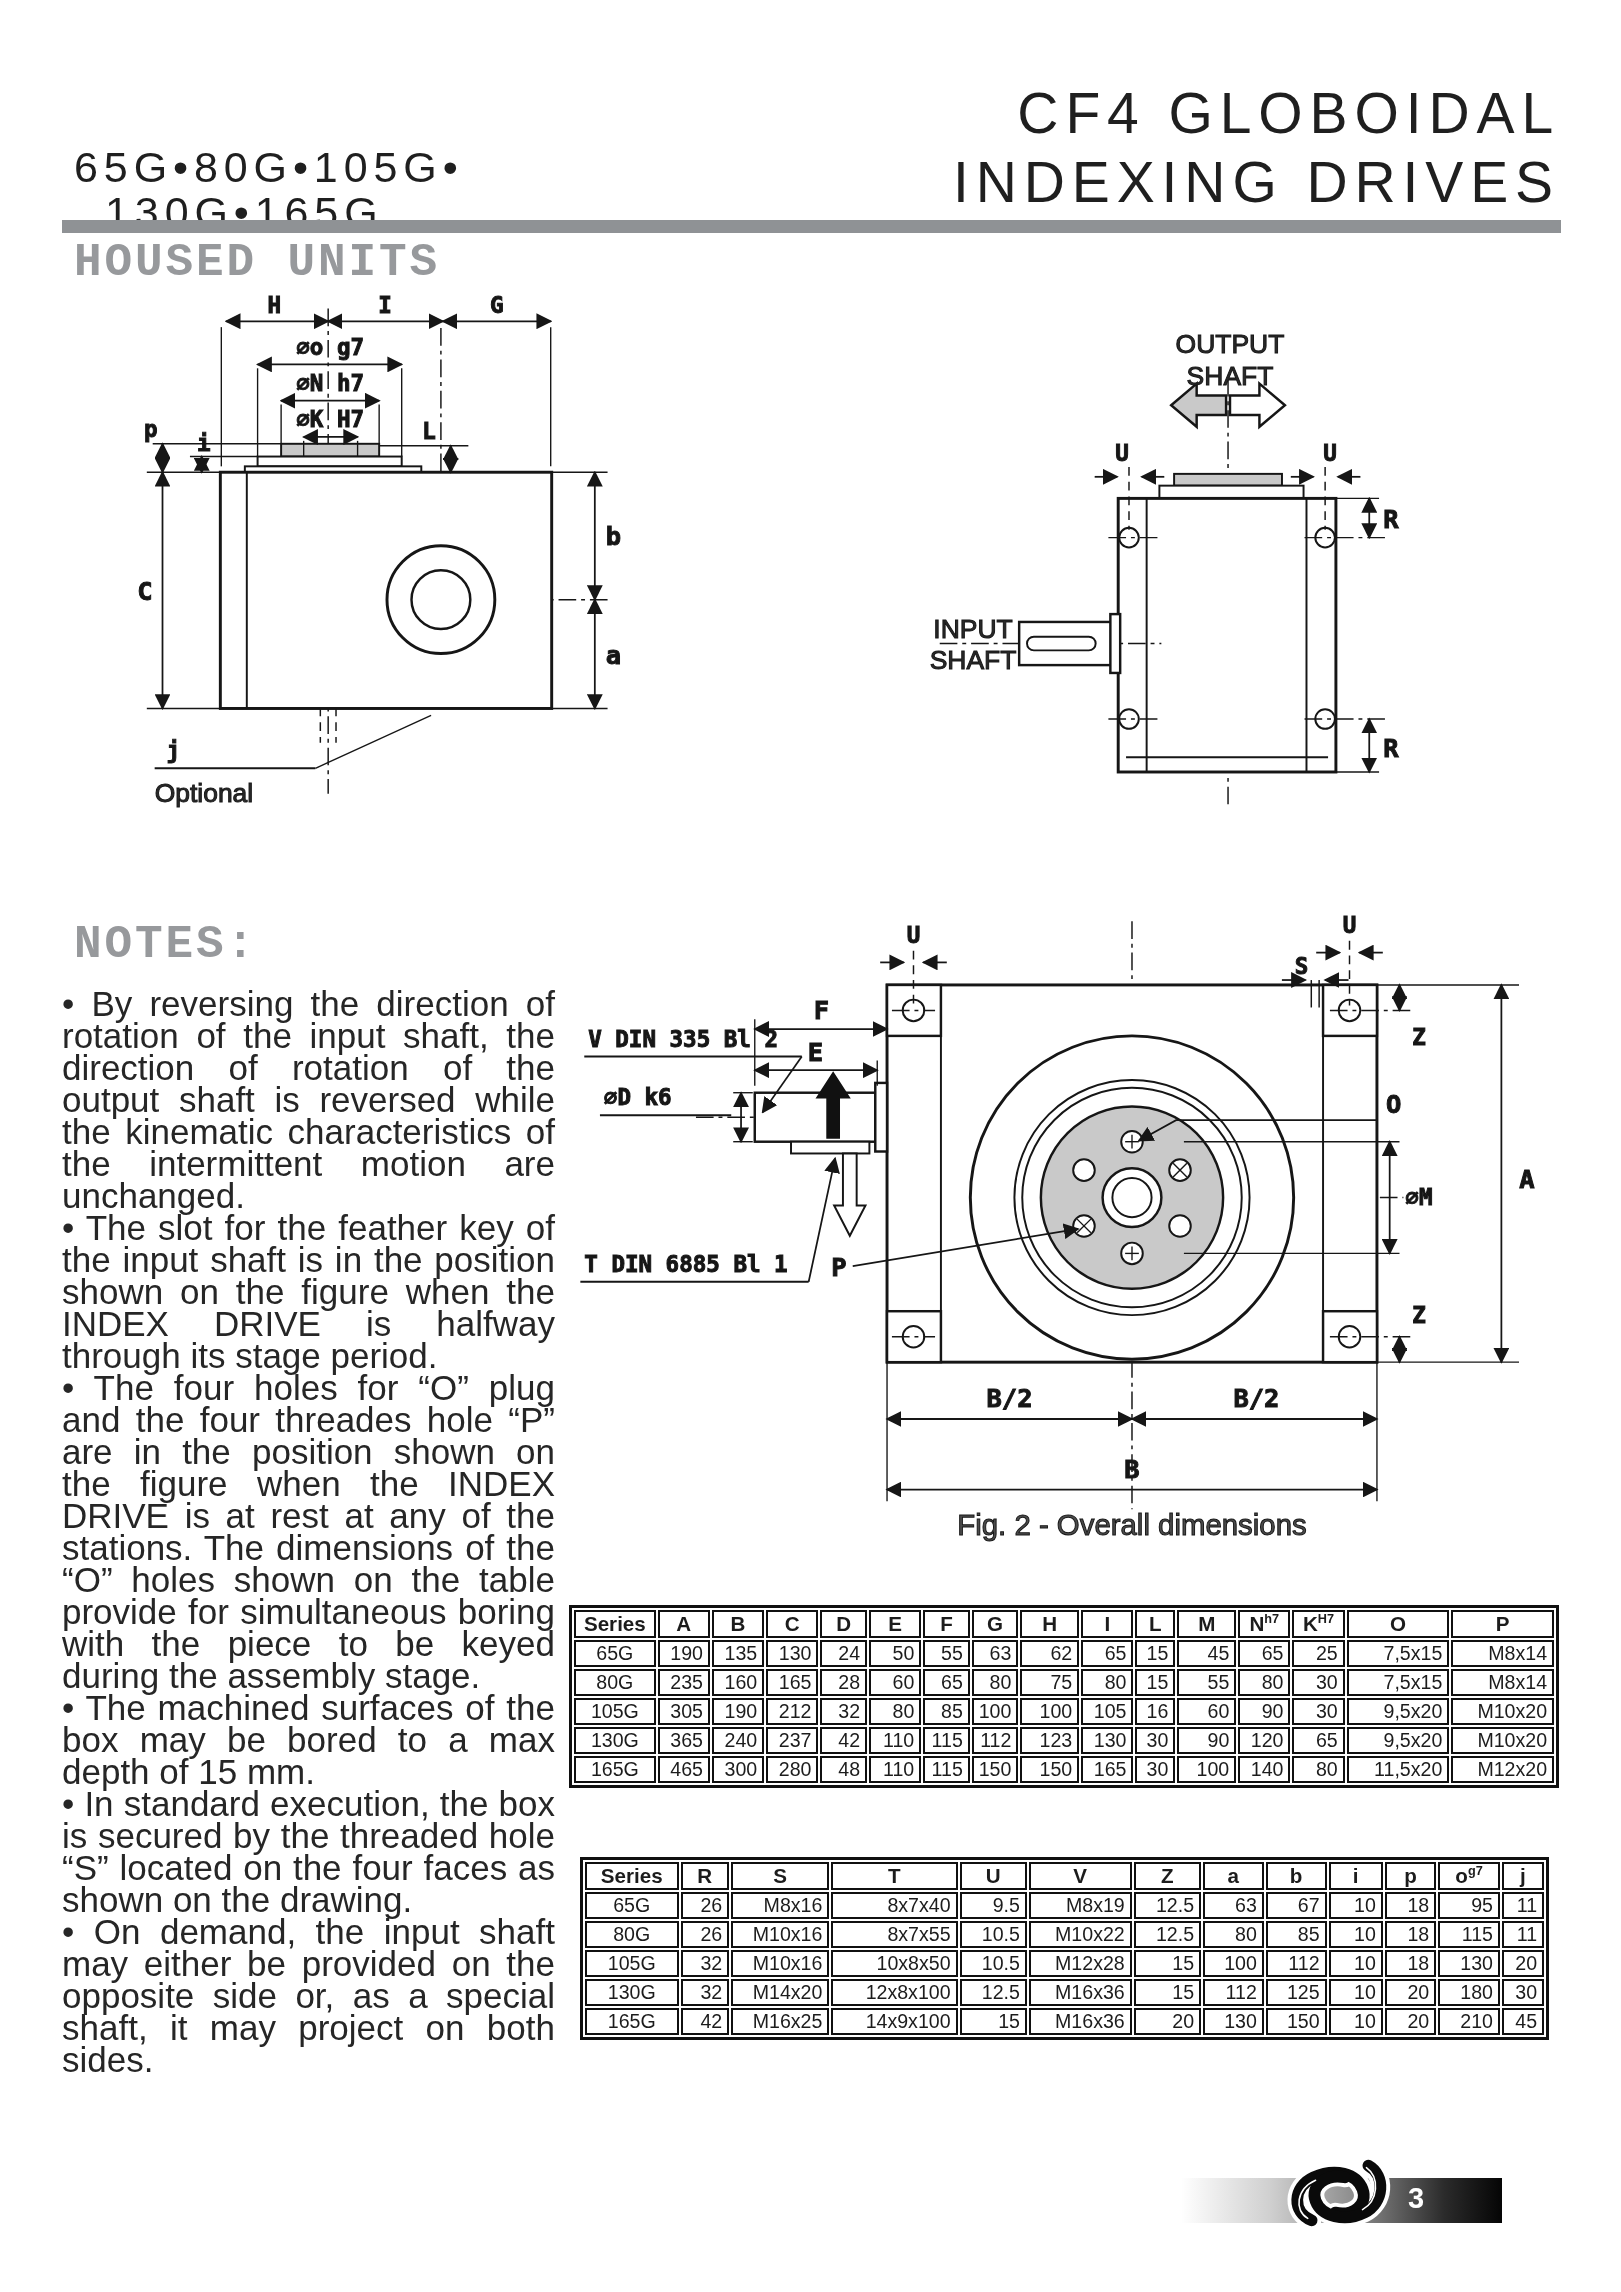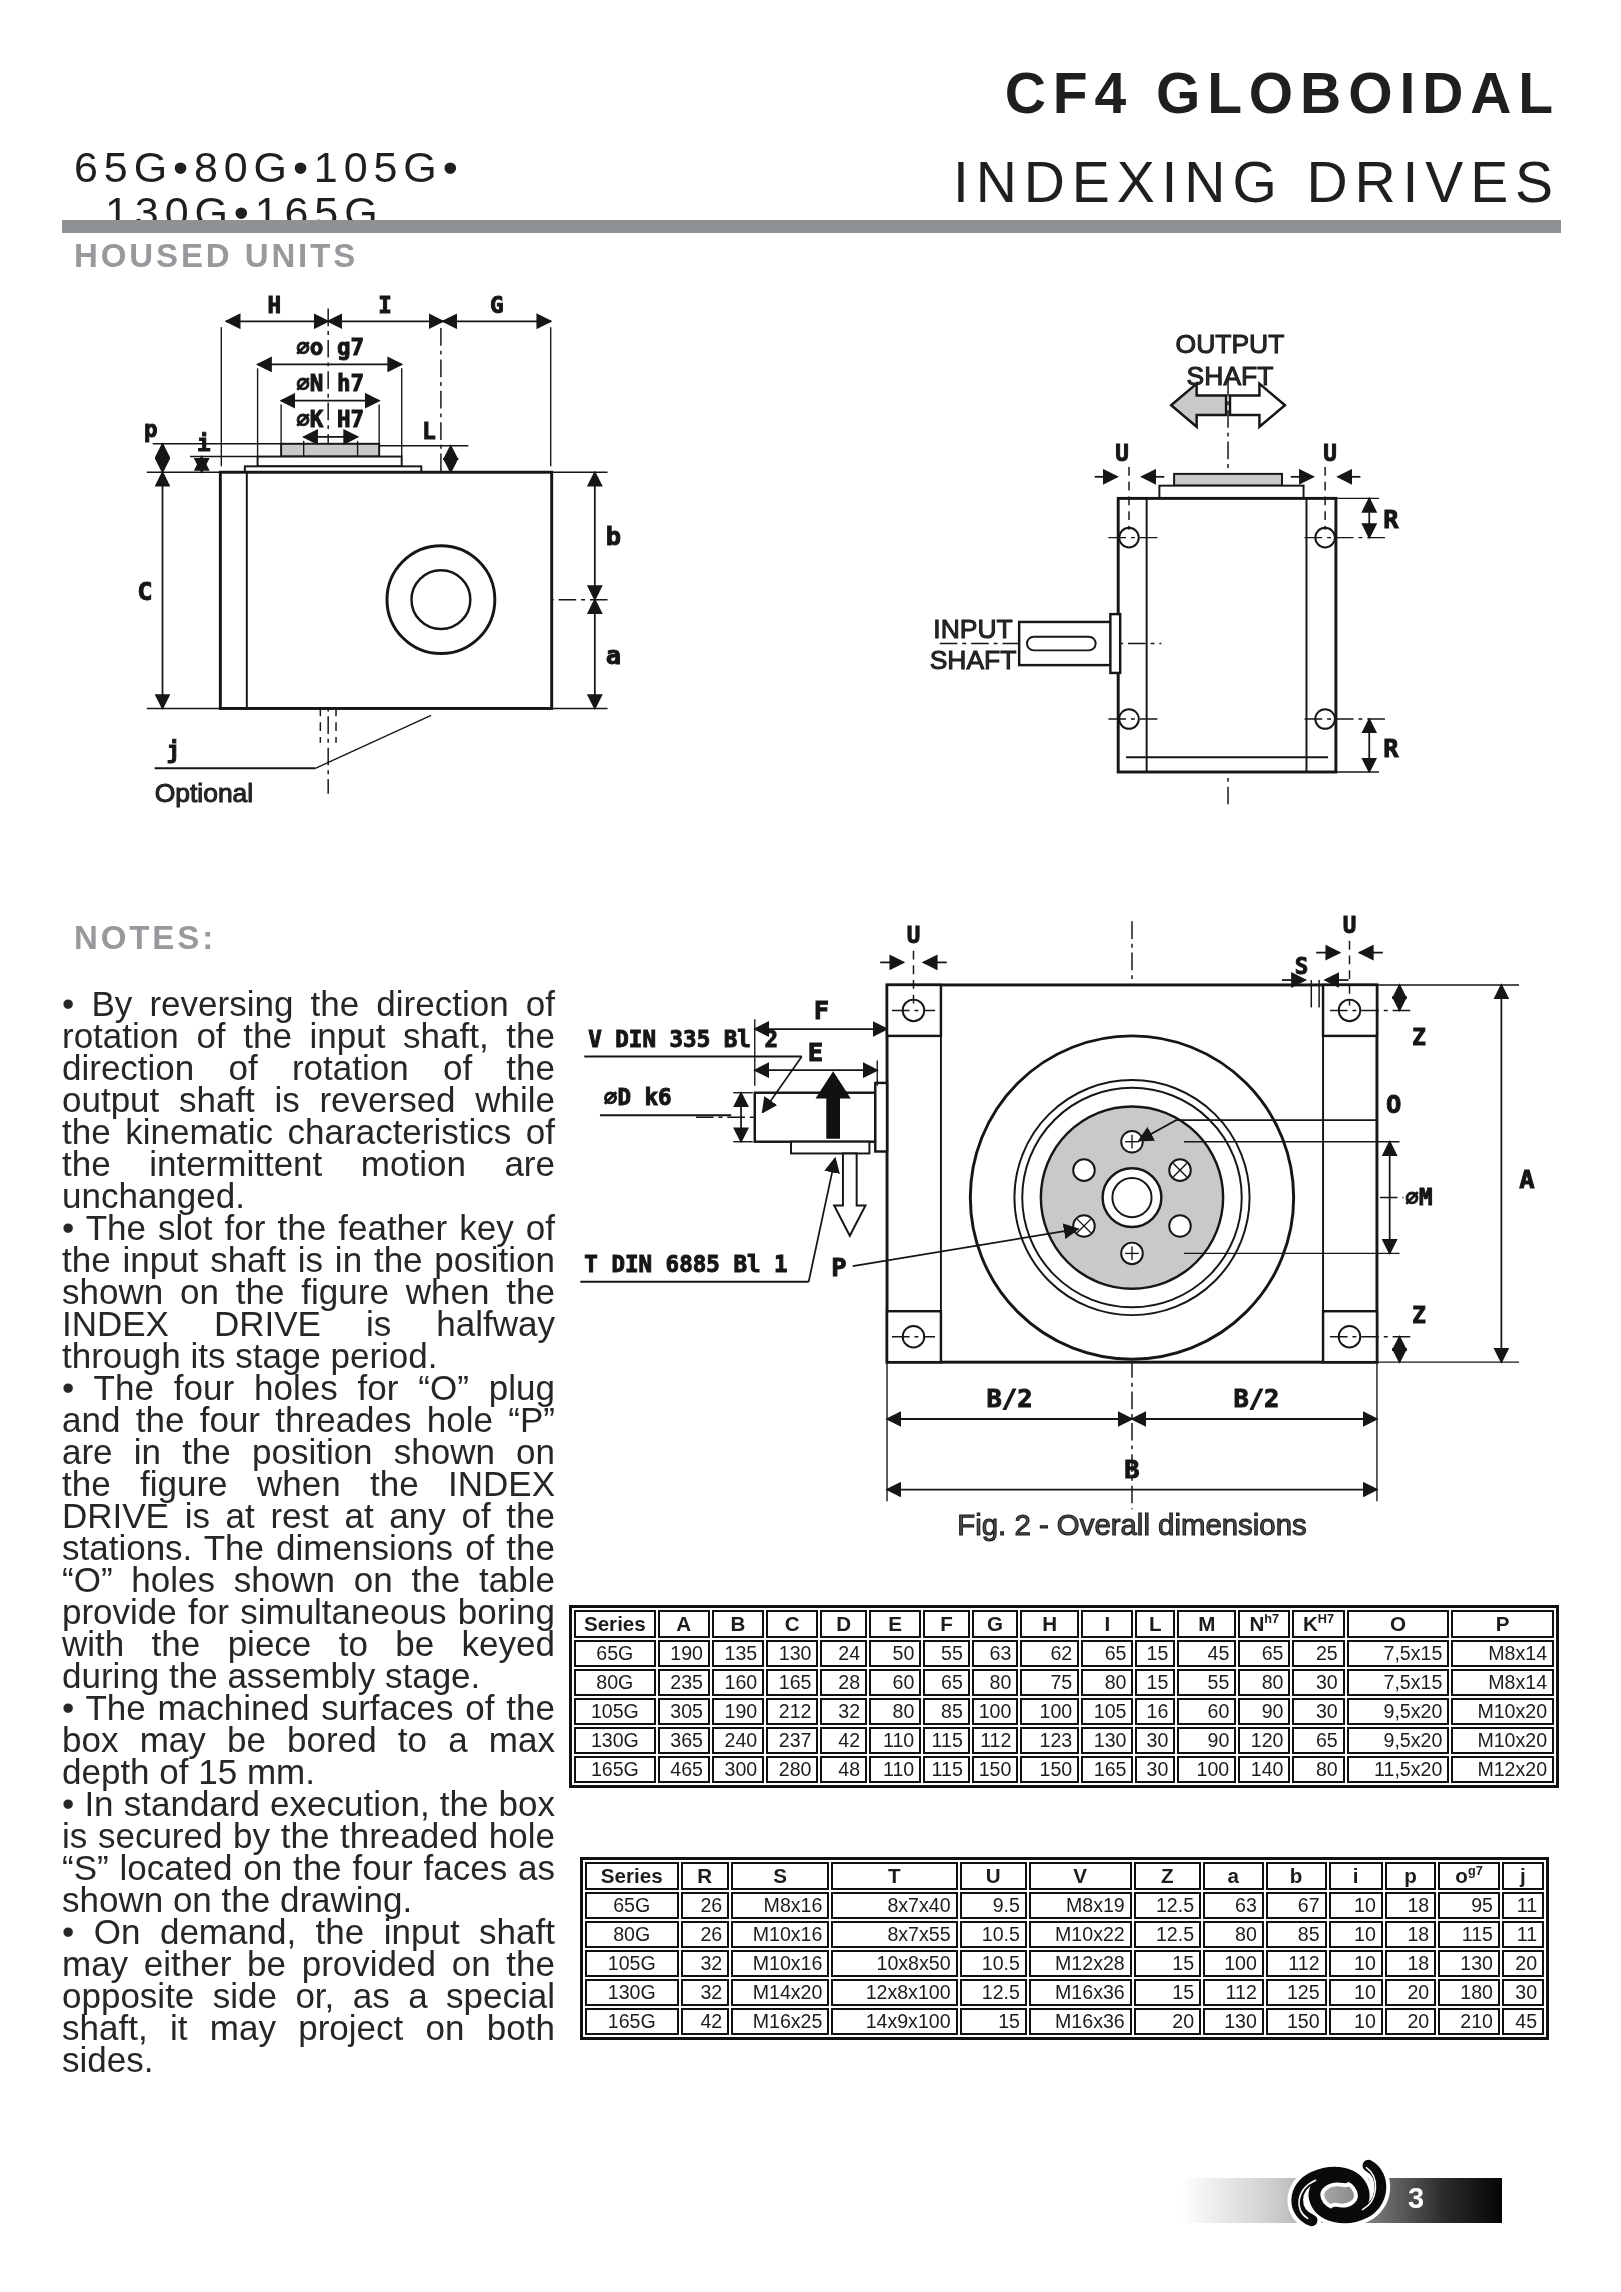--- a/index.html
+++ b/index.html
@@ -2,21 +2,21 @@
 <html><head>
 <meta charset="utf-8">
 <style>
   html,body{margin:0;padding:0;background:#fff;}
   body{width:1621px;height:2293px;position:relative;font-family:"Liberation Sans",sans-serif;color:#1c1c1c;overflow:hidden;}
   .abs{position:absolute;}
   
   .series-line{left:74px;font-size:43px;letter-spacing:5.9px;color:#1f1f1f;font-weight:normal;white-space:nowrap;}
   .title-line{right:61px;text-align:right;font-size:57px;letter-spacing:6.9px;color:#1f1f1f;white-space:nowrap;font-weight:normal;}
   .gray-bar{left:62px;top:220px;width:1499px;height:12.7px;background:#8f9295;}
-  .section-heading{font-size:33px;font-weight:bold;color:#97999c;letter-spacing:2.9px;white-space:nowrap;}
+  .section-heading{font-size:46px;font-weight:bold;color:#97999c;letter-spacing:2.9px;white-space:nowrap;font-family:Liberation Mono, monospace;}
   
   .notes-block{left:62px;top:988px;width:493px;}
   .notes-block p{margin:0;font-size:35px;line-height:32px;text-align:justify;color:#262626;}
   
   .tbl-wrap{border:3.9px solid #101010;background:#fff;}
   table.dim-table{width:100%;border-collapse:separate;border-spacing:2.9px;table-layout:fixed;}
   table.dim-table th, table.dim-table td{border:2.9px solid #101010;font-size:19.6px;height:21.6px;padding:0 4.9px;white-space:nowrap;overflow:hidden;background:#fff;}
   table.dim-table thead th{font-weight:bold;text-align:center;font-size:20.6px;padding:0 2px;}
   table.dim-table tbody td{text-align:right;font-weight:normal;}
   table.dim-table tbody th.rowhead{font-weight:normal;text-align:center;}
@@ -33,21 +33,21 @@
   .dsh{stroke-width:1.5;stroke-dasharray:9 6;}
   
   .footer-bar{left:1181px;top:2178px;width:321px;height:45px;background:linear-gradient(90deg,#ffffff 0%,#cfcfcf 28%,#8a8a8a 55%,#2b2b2b 82%,#050505 100%);}
   .page-num{left:1408px;top:2182px;color:#ffffff;font-size:29px;font-weight:bold;}
 </style>
 </head>
 <body>
 
 <div class="abs series-line" style="top:143px;">65G•80G•105G•</div>
 <div class="abs series-line" style="top:188px;margin-left:31px;">130G•165G</div>
-<div class="abs title-line" style="top:60px;font-weight:bold;">CF4 GLOBOIDAL</div>
+<div class="abs title-line" style="top:80px;">CF4 GLOBOIDAL</div>
 <div class="abs title-line" style="top:149px;">INDEXING DRIVES</div>
 <div class="abs gray-bar"></div>
 <div class="abs section-heading" style="left:74px;top:237px;">HOUSED UNITS</div>
 
 <svg class="abs" style="left:88px;top:284px;" width="647" height="598" viewBox="0 0 660 610">
   <defs>
     <marker id="ar1" viewBox="0 0 10 10" refX="9" refY="5" markerWidth="9" markerHeight="9" orient="auto-start-reverse">
       <path d="M0,0L10,5L0,10z" fill="#161616"></path>
     </marker>
   </defs>

